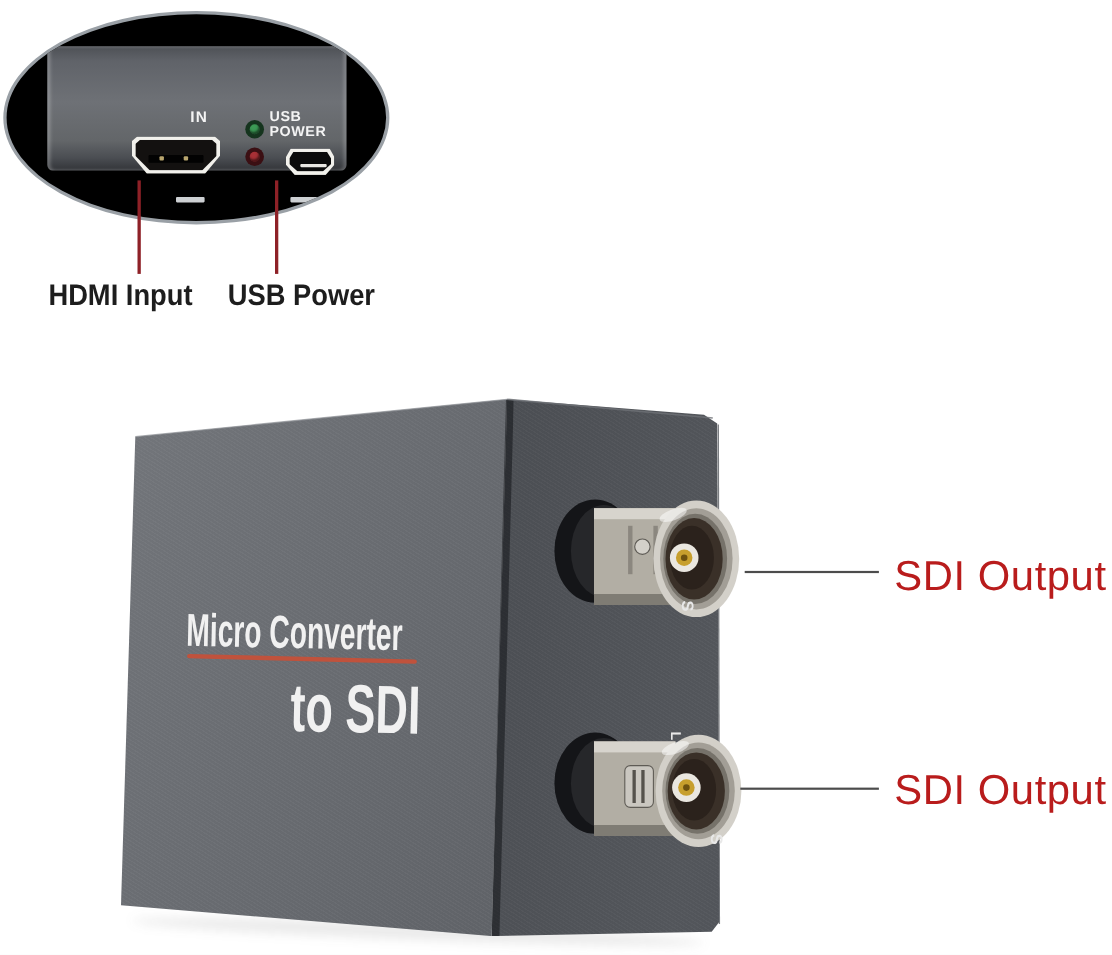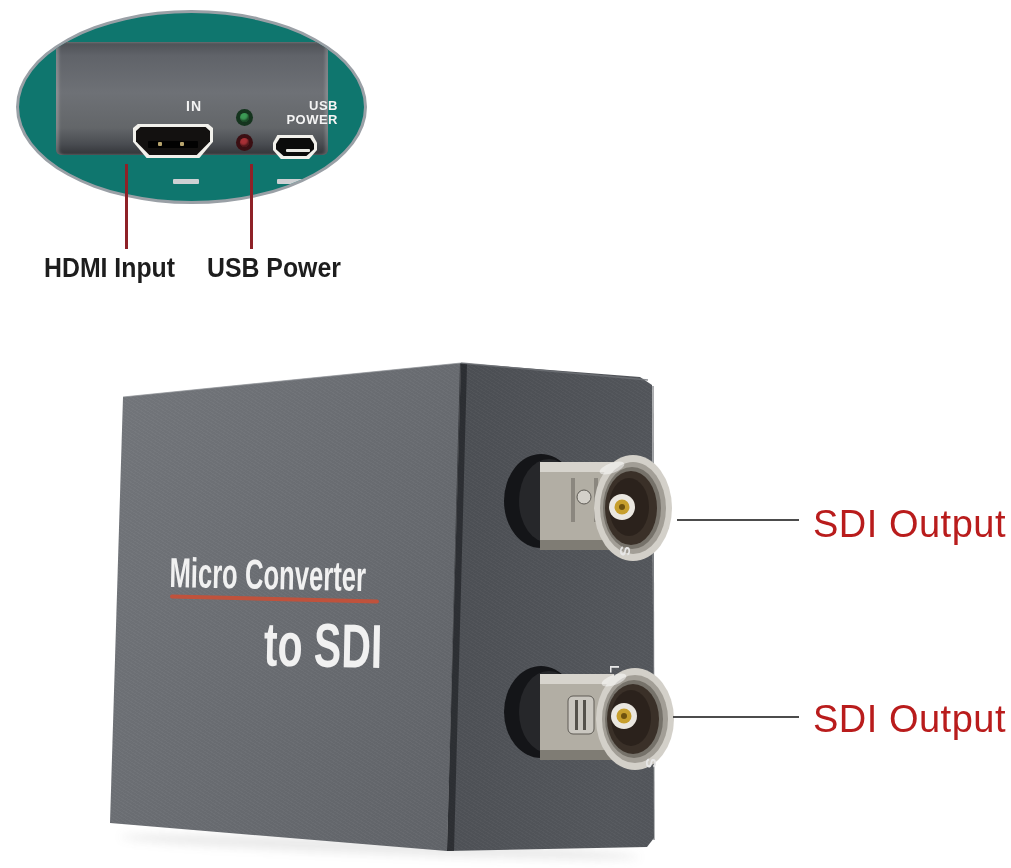--- a/index.html
+++ b/index.html
@@ -3,35 +3,35 @@
 <meta charset="utf-8">
 <style>
   html,body{margin:0;padding:0;background:#ffffff;}
   .stage{
     position:relative;width:1011px;height:868px;background:#ffffff;overflow:hidden;
     font-family:"Liberation Sans","DejaVu Sans",sans-serif;
   }
 
   
   .inset-ellipse{
-    position:absolute;left:16px;top:10px;width:345px;height:188px;
-    border:3px solid #9aa0a6;border-radius:50%;background:#0f766e;overflow:hidden;
+    position:absolute;left:3px;top:10px;width:345px;height:188px;
+    border:3px solid #9aa0a6;border-radius:50%;background:#000000;overflow:hidden;
   }
   .top-panel{
     position:absolute;left:37px;top:29px;width:272px;height:113px;border-radius:5px;
     background:linear-gradient(180deg,#4d5055 0%,#606369 12%,#6e7176 45%,#636669 76%,#4a4d52 90%,#323438 100%);
     box-shadow:inset 3px 0 3px rgba(255,255,255,.22), inset -3px 0 3px rgba(255,255,255,.18);
   }
   .panel-notch{position:absolute;height:5px;top:137px;background:#cdd0d3;border-radius:1px;}
   .in-label{
     position:absolute;left:114px;top:56px;width:48px;text-align:center;
     font-size:14px;font-weight:bold;color:#f4f4f4;letter-spacing:1px;
   }
   .usb-power-label{
-    position:absolute;left:202px;top:57px;width:80px;text-align:right;
+    position:absolute;left:202px;top:57px;width:80px;text-align:left;
     font-size:13px;font-weight:bold;color:#f4f4f4;line-height:14px;letter-spacing:.5px;
   }
   .hdmi-port{
     position:absolute;left:77px;top:82px;width:80px;height:34px;background:#f2f1ec;
     clip-path:polygon(6% 0,94% 0,100% 12%,100% 52%,83% 100%,17% 100%,0 52%,0 12%);
   }
   .hdmi-inner{
     position:absolute;left:3px;top:3px;width:74px;height:28px;background:#131110;
     clip-path:polygon(6% 0,94% 0,100% 14%,100% 52%,82% 100%,18% 100%,0 52%,0 14%);
   }

